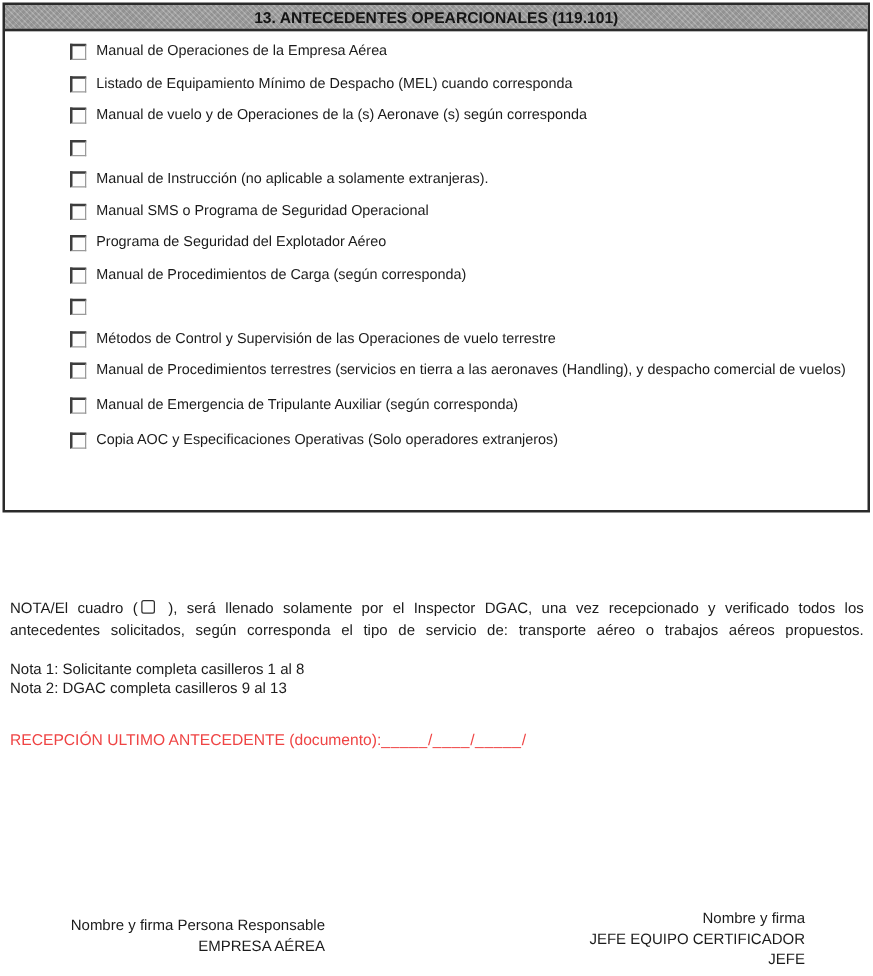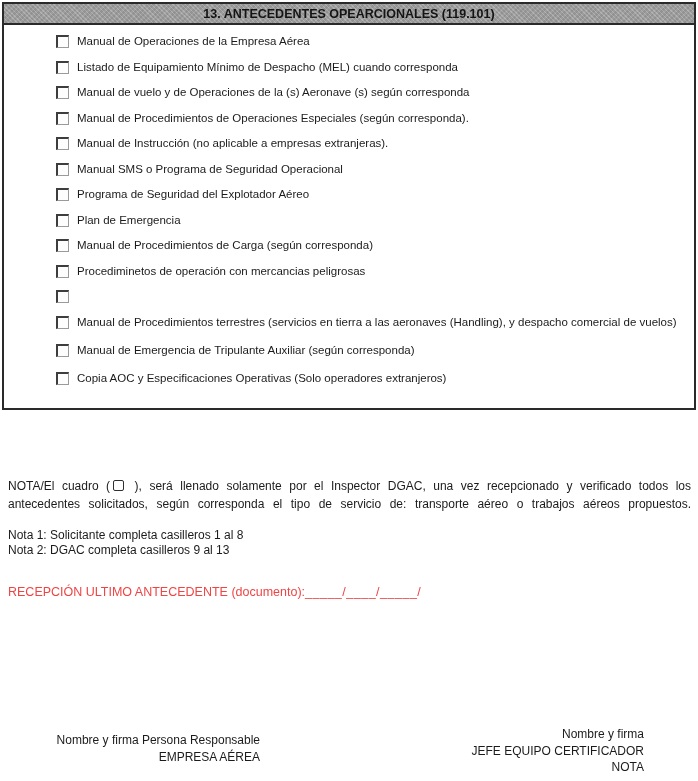--- a/index.html
+++ b/index.html
@@ -112,48 +112,43 @@
       <div class="row">
         <span class="checkbox"></span>
         <span class="row-label">Listado de Equipamiento Mínimo de Despacho (MEL) cuando corresponda</span>
       </div>
       <div class="row">
         <span class="checkbox"></span>
         <span class="row-label">Manual de vuelo y de Operaciones de la (s) Aeronave (s) según corresponda</span>
       </div>
       <div class="row">
         <span class="checkbox"></span>
-        <span class="row-label">Manual de Procedimientos de Operaciones Especiales (según corresponda).</span>
       </div>
       <div class="row">
         <span class="checkbox"></span>
-        <span class="row-label">Manual de Instrucción (no aplicable a empresas extranjeras).</span>
+        <span class="row-label">Manual de Instrucción (no aplicable a solamente extranjeras).</span>
       </div>
       <div class="row">
         <span class="checkbox"></span>
         <span class="row-label">Manual SMS o Programa de Seguridad Operacional</span>
       </div>
       <div class="row">
         <span class="checkbox"></span>
         <span class="row-label">Programa de Seguridad del Explotador Aéreo</span>
       </div>
       <div class="row">
         <span class="checkbox"></span>
-        <span class="row-label">Plan de Emergencia</span>
-      </div>
-      <div class="row">
-        <span class="checkbox"></span>
         <span class="row-label">Manual de Procedimientos de Carga (según corresponda)</span>
       </div>
       <div class="row">
         <span class="checkbox"></span>
-        <span class="row-label">Procediminetos de operación con mercancias peligrosas</span>
       </div>
       <div class="row">
         <span class="checkbox"></span>
+        <span class="row-label">Métodos de Control y Supervisión de las Operaciones de vuelo terrestre</span>
       </div>
       <div class="row gap">
         <span class="checkbox"></span>
         <span class="row-label">Manual de Procedimientos terrestres (servicios en tierra a las aeronaves (Handling), y despacho comercial de vuelos)</span>
       </div>
       <div class="row gap">
         <span class="checkbox"></span>
         <span class="row-label">Manual de Emergencia de Tripulante Auxiliar (según corresponda)</span>
       </div>
       <div class="row">
@@ -174,16 +169,16 @@
   <div class="reception"><span>RECEPCIÓN ULTIMO ANTECEDENTE (documento):</span><span class="blanks">_____/____/_____/</span></div>
 
   <div class="sig sig-left">
     <div>Nombre y firma Persona Responsable</div>
     <div>EMPRESA AÉREA</div>
   </div>
 
   <div class="sig sig-right">
     <div>Nombre y firma</div>
     <div>JEFE EQUIPO CERTIFICADOR</div>
-    <div>NOTA</div>
+    <div>JEFE</div>
   </div>
 
 </div>
 
 </body></html>

